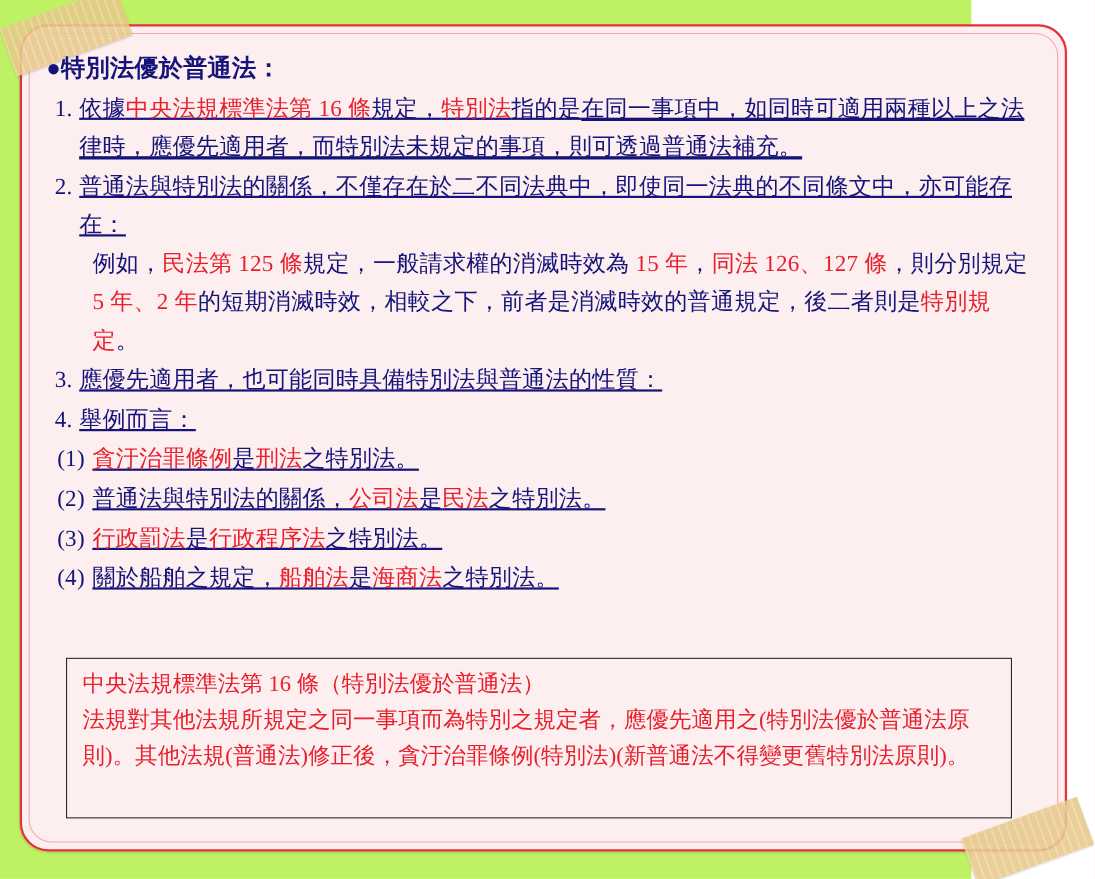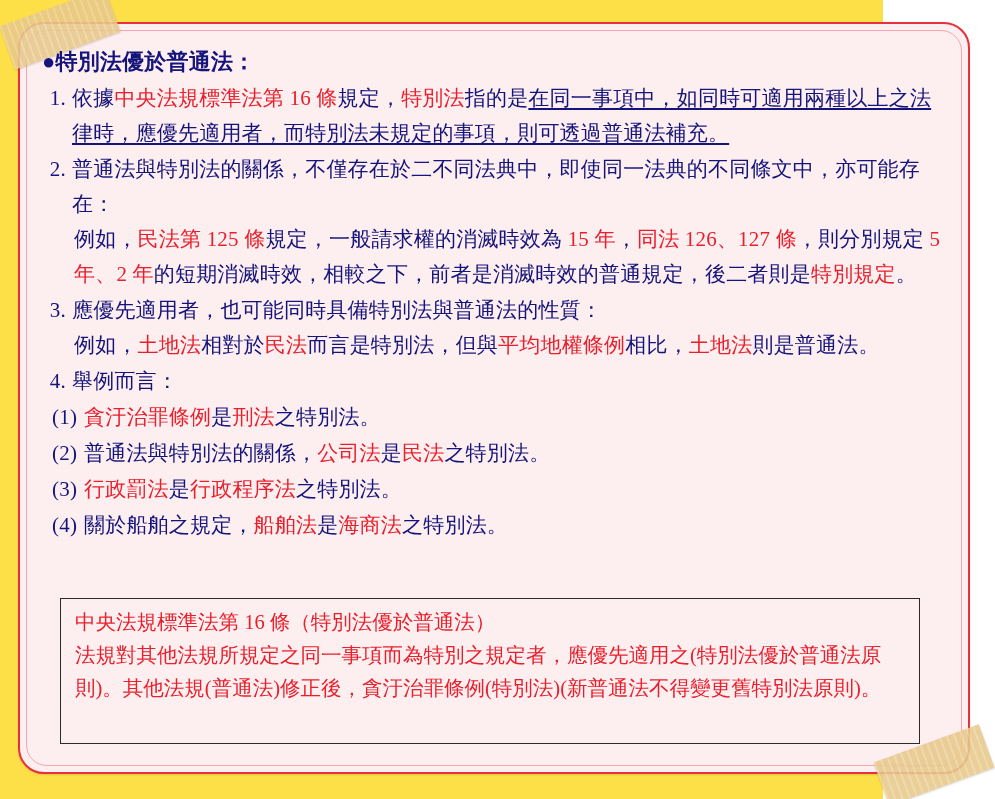--- a/index.html
+++ b/index.html
@@ -12,21 +12,21 @@
     height: 799px;
     font-family: "Liberation Serif", "DejaVu Serif", serif;
     overflow: hidden;
   }
 
   
   #page {
     position: relative;
     width: 883px;
     height: 799px;
-    background: #fde047;
+    background: #bef264;
   }
 
   .card {
     position: absolute;
     left: 18px;
     top: 22px;
     width: 952px;
     height: 752px;
     background: #fdeef0;
     border: 2px solid #e8313c;
@@ -111,24 +111,25 @@
     box-sizing: border-box;
   }
   .item-num.paren {
     width: 42px;
     text-align: left;
     padding-left: 10px;
     padding-right: 0;
   }
   .item-body {
     flex: 1 1 auto;
+    text-decoration: underline;
   }
 
   .sub {
-    margin-left: 32px;
+    margin-left: 42px;
   }
 
   .red { color: #e8202c; }
   .blue { color: #14147a; }
   .ul { text-decoration: underline; text-underline-offset: 3px; }
 
   
   .law-box {
     position: absolute;
     left: 60px;
@@ -169,21 +170,20 @@
         </div>
         <div class="item">
           <div class="item-num">2.</div>
           <div class="item-body"><span class="blue">普通法與特別法的關係，不僅存在於二不同法典中，即使同一法典的不同條文中，亦可能存在：</span></div>
         </div>
         <div class="sub"><span class="blue">例如，</span><span class="red">民法第 125 條</span><span class="blue">規定，一般請求權的消滅時效為 </span><span class="red">15 年</span><span class="blue">，</span><span class="red">同法 126、127 條</span><span class="blue">，則分別規定 </span><span class="red">5 年、2 年</span><span class="blue">的短期消滅時效，相較之下，前者是消滅時效的普通規定，後二者則是</span><span class="red">特別規定</span><span class="blue">。</span></div>
         <div class="item">
           <div class="item-num">3.</div>
           <div class="item-body"><span class="blue">應優先適用者，也可能同時具備特別法與普通法的性質：</span></div>
         </div>
-        <div class="sub"><span class="blue">例如，</span><span class="red">土地法</span><span class="blue">相對於</span><span class="red">民法</span><span class="blue">而言是特別法，但與</span><span class="red">平均地權條例</span><span class="blue">相比，</span><span class="red">土地法</span><span class="blue">則是普通法。</span></div>
         <div class="item">
           <div class="item-num">4.</div>
           <div class="item-body"><span class="blue">舉例而言：</span></div>
         </div>
       </div>
 
     <div id="examples-container">
         <div class="item">
           <div class="item-num paren">(1)</div>
           <div class="item-body"><span class="red">貪汙治罪條例</span><span class="blue">是</span><span class="red">刑法</span><span class="blue">之特別法。</span></div>

